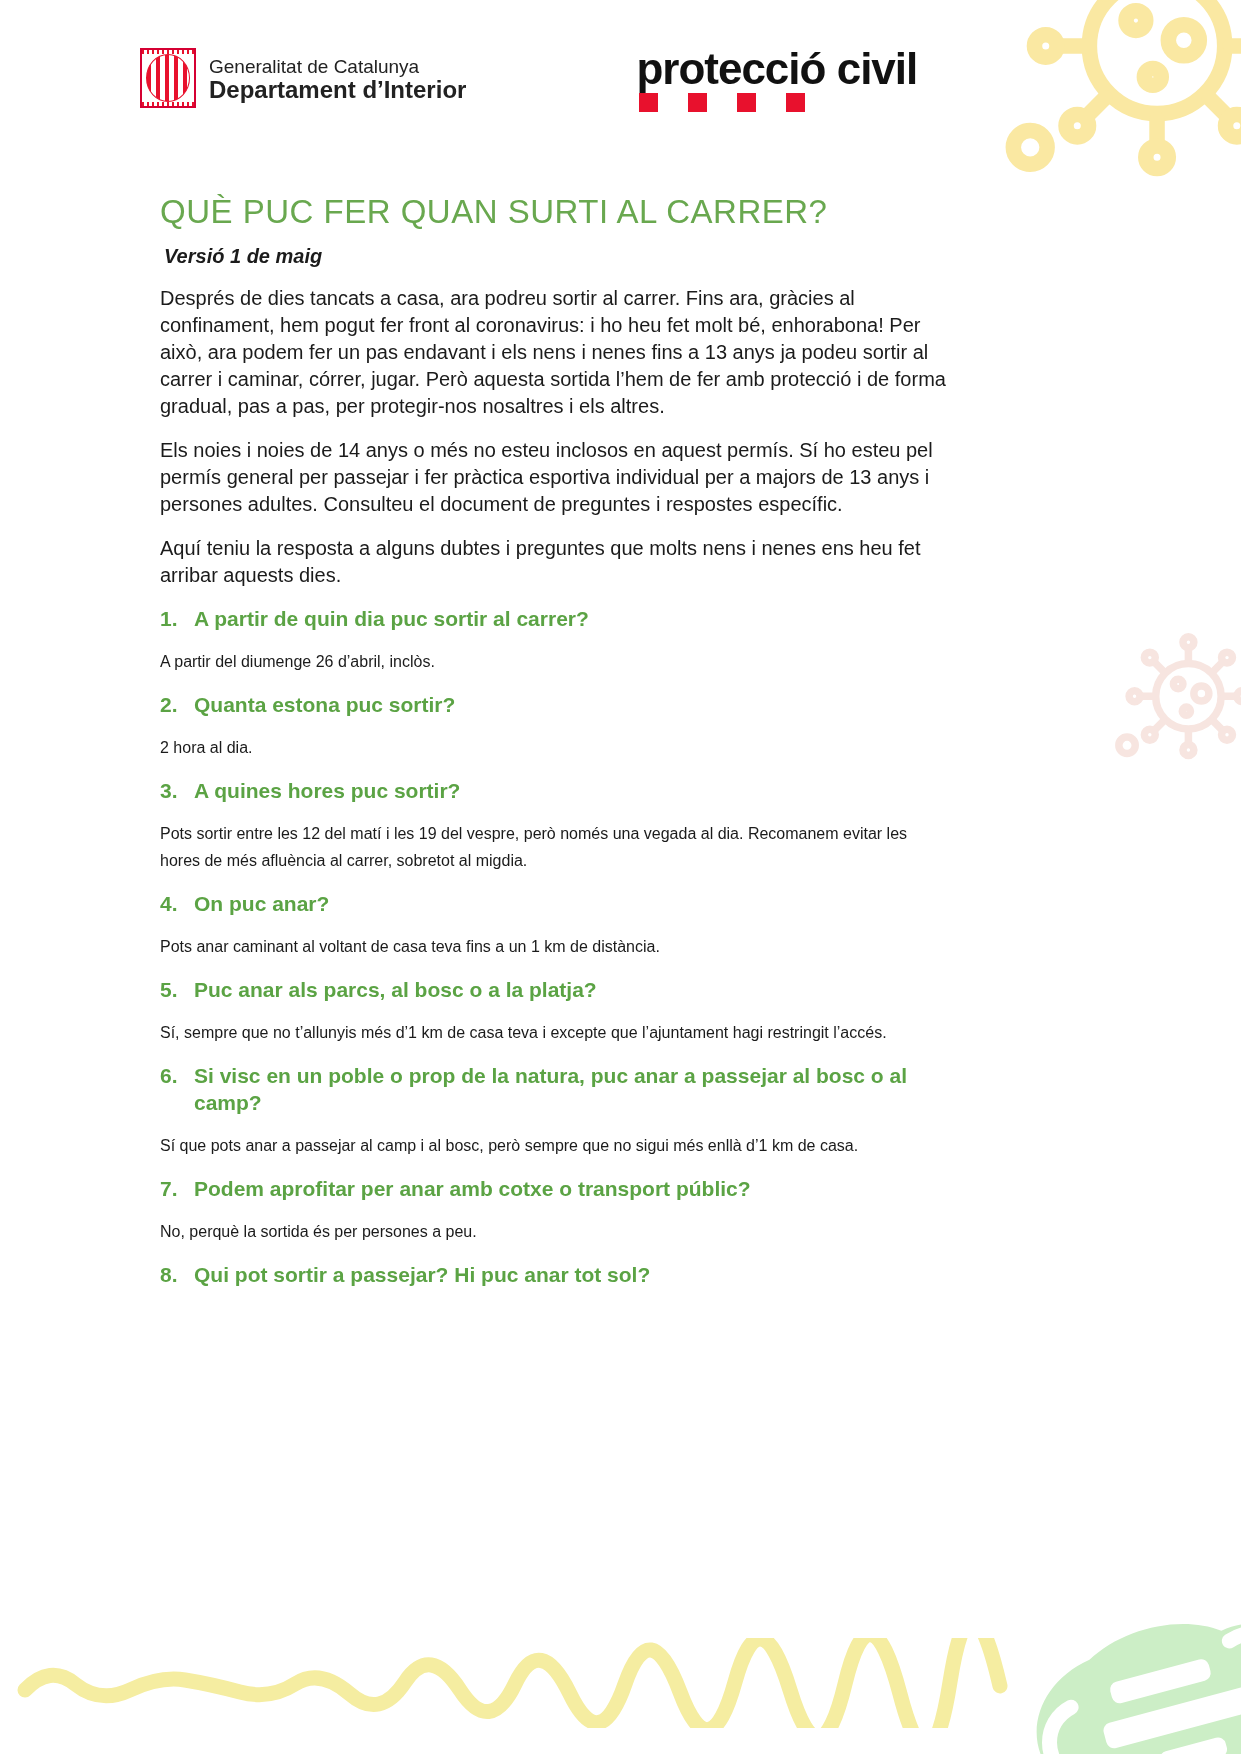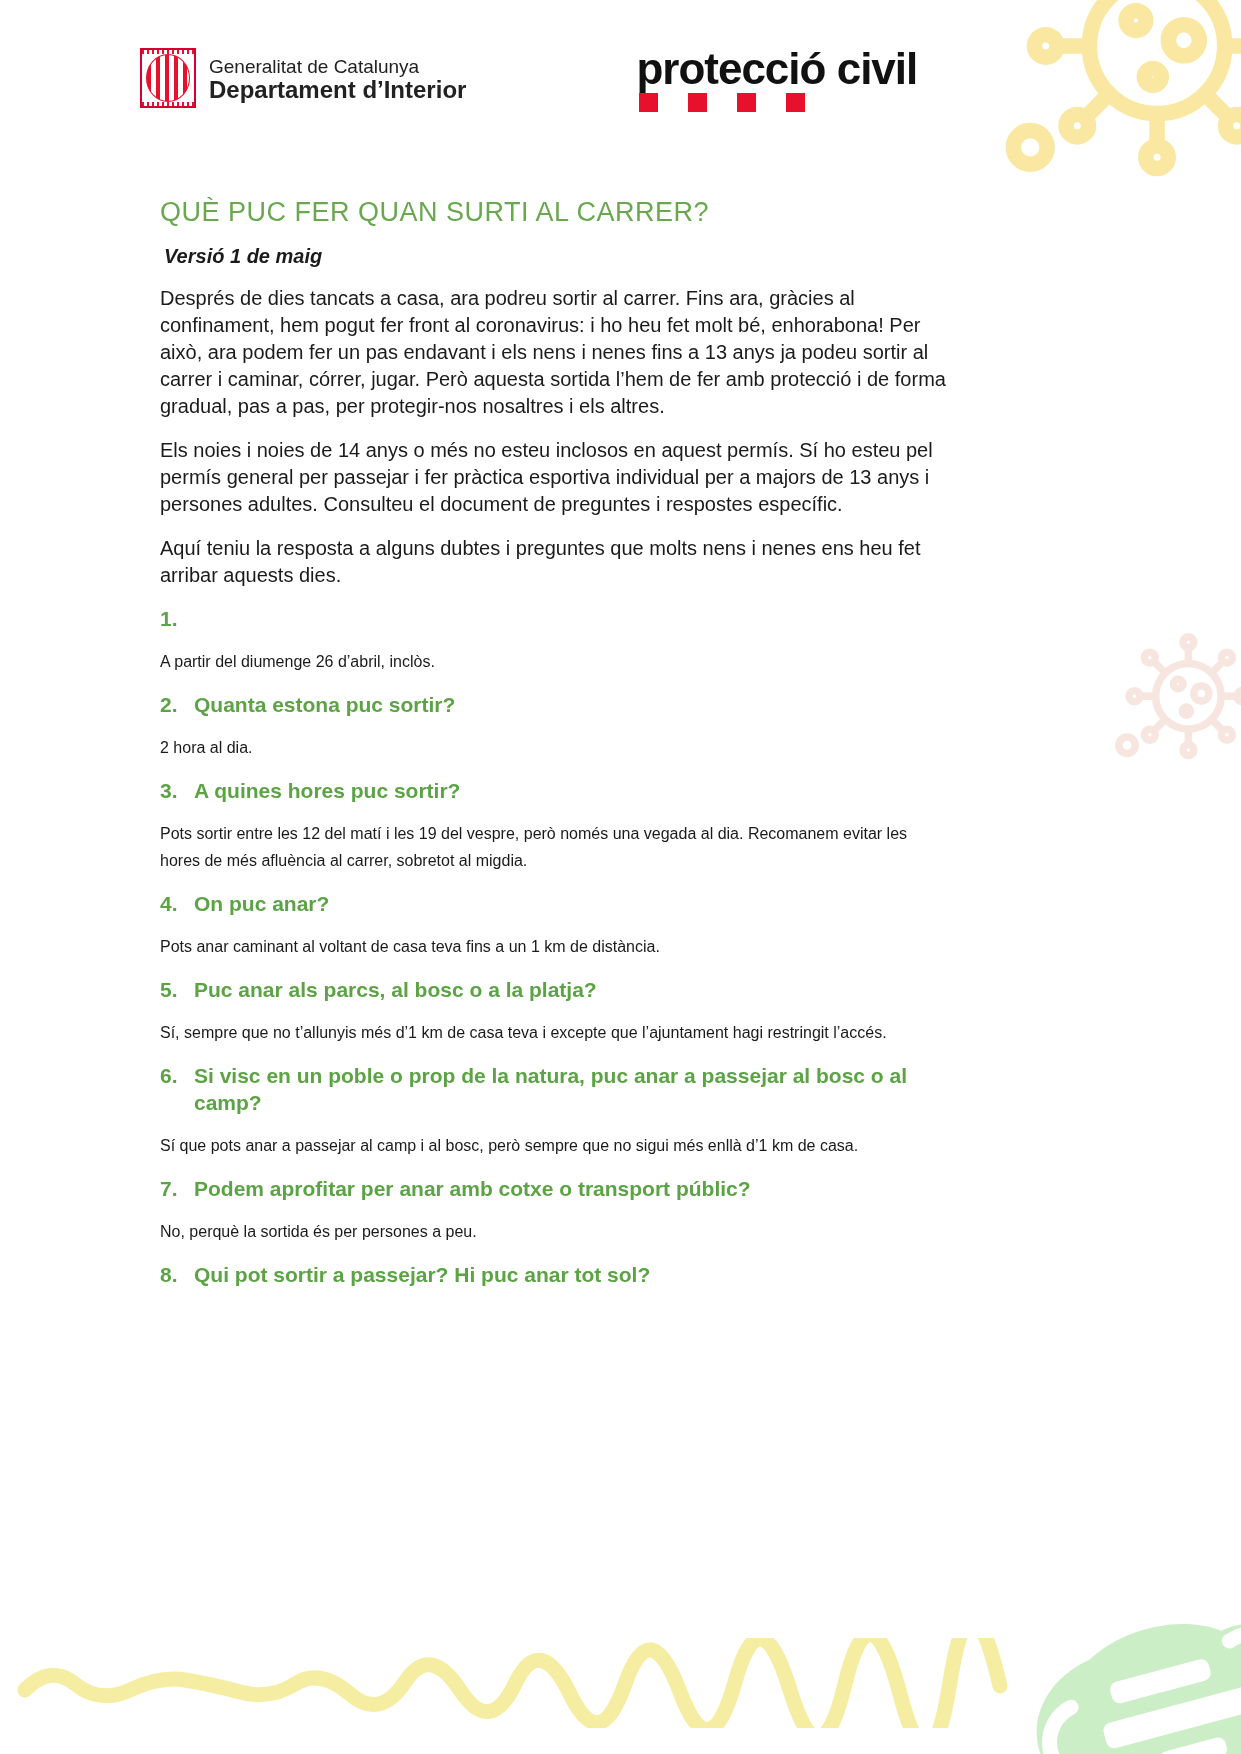--- a/index.html
+++ b/index.html
@@ -28,21 +28,21 @@
   }
   .org-text { font-size:19px; line-height:23px; color:#222; }
   .dept-name { font-weight:bold; font-size:24px; }
   .pc-block { margin-left:170px; margin-top:4px; }
   .pc-label { font-weight:bold; font-size:44px; line-height:34px; letter-spacing:-1px; color:#111; }
   .pc-squares { display:flex; gap:30px; margin-top:7px; margin-left:3px; }
   .pc-squares span { width:19px; height:19px; background:#e8112d; }
 
   
   .content { position:absolute; left:160px; top:194px; width:790px; }
-  .title { color:#69a84f; font-size:27px; font-weight:400; letter-spacing:0.5px; line-height:36px; margin:0 0 14px; }
+  .title { color:#69a84f; font-size:33px; font-weight:400; letter-spacing:0.5px; line-height:36px; margin:0 0 14px; }
   .version { font-size:20px; font-weight:bold; font-style:italic; margin:0 4px 14px; line-height:24px; }
   p.body { font-size:20px; line-height:27px; margin:17px 0 16px; }
   .faq-q { display:flex; color:#5ba344; font-weight:bold; font-size:21px; line-height:27px; margin:4px 0 16px; }
   .faq-q .num { width:34px; flex:none; }
   .faq-a { font-size:16px; line-height:27px; margin:0 0 16px; }
 
   
   .decor { position:absolute; pointer-events:none; }
   .virus-top-right { left:995px; top:-95px; width:310px; height:310px; }
   .virus-right { left:1110px; top:628px; width:150px; height:150px; }
@@ -148,20 +148,21 @@
     <h1 class="title">QUÈ PUC FER QUAN SURTI AL CARRER?</h1>
     <div class="version">Versió 1 de maig</div>
 
     <p class="body">Després de dies tancats a casa, ara podreu sortir al carrer. Fins ara, gràcies al confinament, hem pogut fer front al coronavirus: i ho heu fet molt bé, enhorabona! Per això, ara podem fer un pas endavant i els nens i nenes fins a 13 anys ja podeu sortir al carrer i caminar, córrer, jugar. Però aquesta sortida l’hem de fer amb protecció i de forma gradual, pas a pas, per protegir-nos nosaltres i els altres.</p>
     <p class="body">Els noies i noies de 14 anys o més no esteu inclosos en aquest permís. Sí ho esteu pel permís general per passejar i fer pràctica esportiva individual per a majors de 13 anys i persones adultes. Consulteu el document de preguntes i respostes específic.</p>
     <p class="body">Aquí teniu la resposta a alguns dubtes i preguntes que molts nens i nenes ens heu fet arribar aquests dies.</p>
 
     <div class="faq-item">
       <div class="faq-q">
         <span class="num">1.</span>
+        <span class="qt">A partir de quin dia puc sortir al carrer?</span>
       </div>
       <p class="faq-a">A partir del diumenge 26 d’abril, inclòs.</p>
     </div>
 
     <div class="faq-item">
       <div class="faq-q">
         <span class="num">2.</span>
         <span class="qt">Quanta estona puc sortir?</span>
       </div>
       <p class="faq-a">2 hora al dia.</p>

